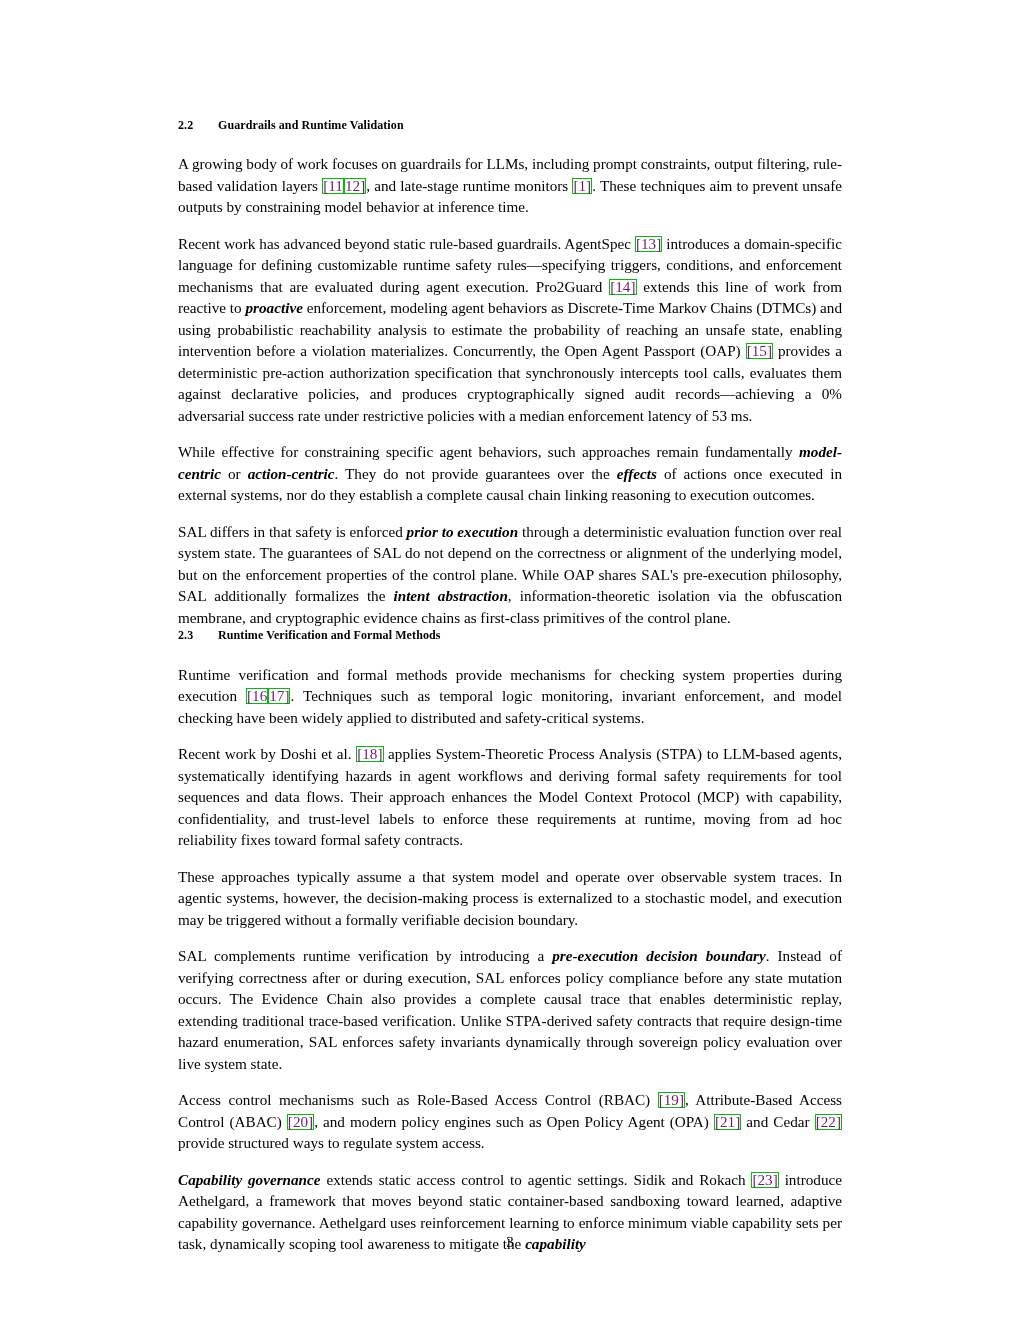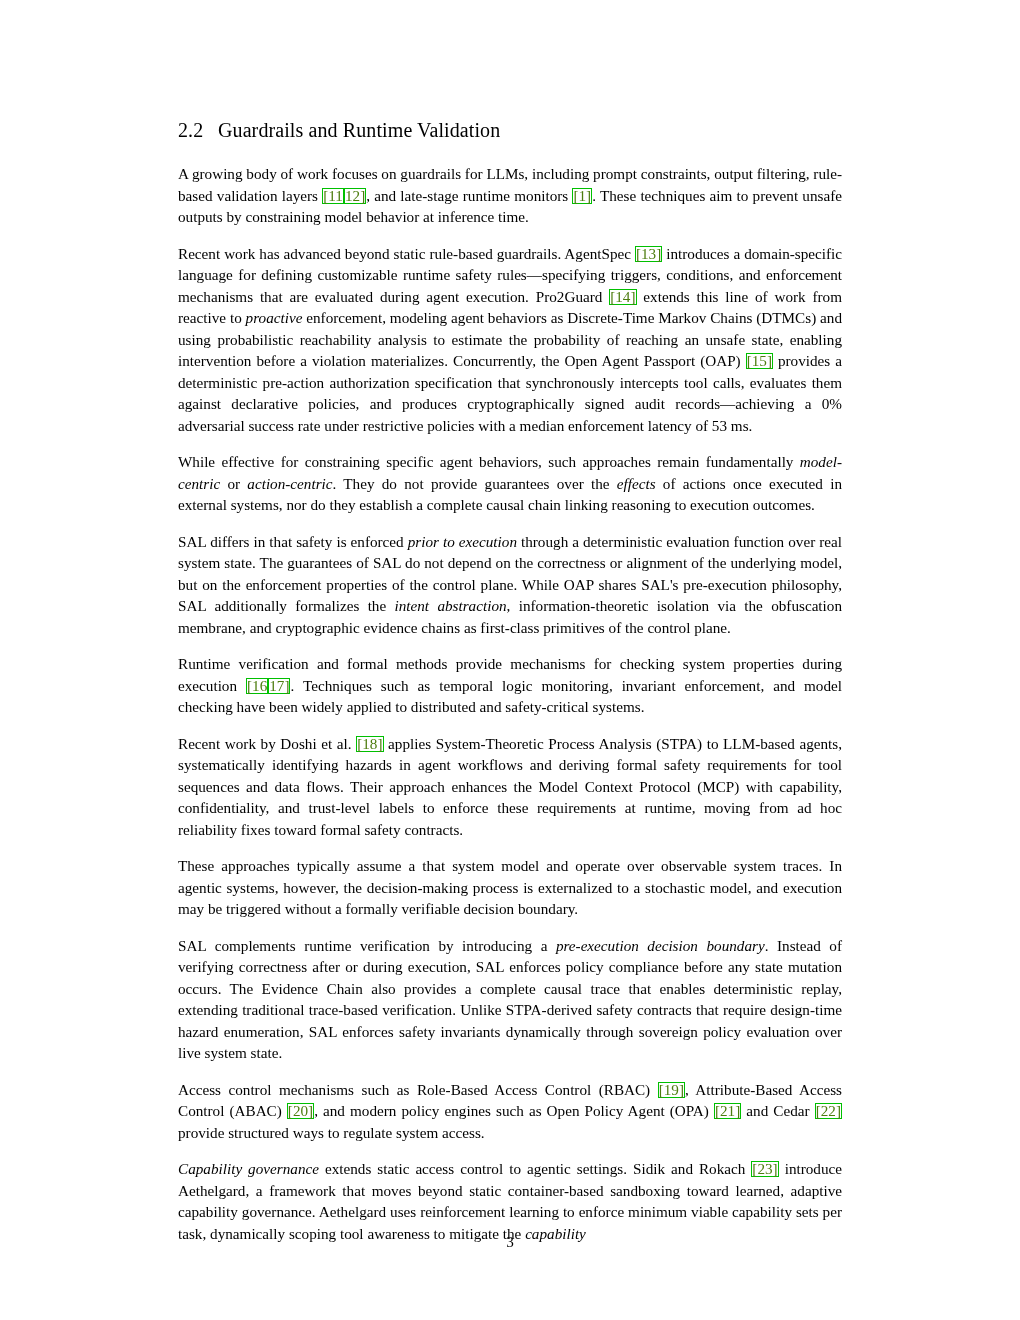--- a/index.html
+++ b/index.html
@@ -15,22 +15,22 @@
     color: #000000;
     -webkit-font-smoothing: antialiased;
   }
   .page {
     position: absolute;
     left: 178px;
     top: 118px;
     width: 664px;
   }
   h2.section-heading {
-    font-size: 20px;
-    font-weight: normal;
+    font-size: 12px;
+    font-weight: bold;
     margin: 0;
     padding: 0;
     line-height: 1.2;
     letter-spacing: 0.1px;
   }
   h2.section-heading .sec-num {
     display: inline-block;
     width: 40px;
   }
   .sec-2-2 { margin-top: 0; }
@@ -42,30 +42,30 @@
     line-height: 21.5px;
     text-align: justify;
     text-justify: inter-word;
     margin: 0;
     padding: 0;
     hyphens: none;
   }
   p.after-heading { margin-top: 21px; }
   p.para + p.para { margin-top: 15px; }
 
-  i, .ital { font-style: italic; }
+  i, .ital { font-style: italic; font-weight: bold; }
 
   
   .cite {
     display: inline-block;
     border: 1px solid #00c000;
     line-height: 13px;
     padding: 0 0 1px 0;
     margin: 0 0 -2px 0;
-    color: #4d7c0f;
+    color: #701a75;
     text-decoration: none;
     font-size: 15.2px;
     vertical-align: baseline;
   }
   .page-number {
     position: absolute;
     left: 0;
     top: 1232px;
     width: 1020px;
     text-align: center;
@@ -82,20 +82,21 @@
   <h2 class="section-heading sec-2-2"><span class="sec-num">2.2</span><span>Guardrails and Runtime Validation</span></h2>
 
   <p class="para after-heading"><span>A growing body of work focuses on guardrails for LLMs, including prompt constraints, output filtering, rule-based validation layers </span><span class="nb"><a class="cite" href="#">[11</a><a class="cite" href="#">12]</a></span><span>, and late-stage runtime monitors </span><a class="cite" href="#">[1]</a><span>. These techniques aim to prevent unsafe outputs by constraining model behavior at inference time.</span></p>
 
   <p class="para"><span>Recent work has advanced beyond static rule-based guardrails. AgentSpec </span><a class="cite" href="#">[13]</a><span> introduces a domain-specific language for defining customizable runtime safety rules—specifying triggers, conditions, and enforcement mechanisms that are evaluated during agent execution. Pro2Guard </span><a class="cite" href="#">[14]</a><span> extends this line of work from reactive to </span><i>proactive</i><span> enforcement, modeling agent behaviors as Discrete-Time Markov Chains (DTMCs) and using probabilistic reachability analysis to estimate the probability of reaching an unsafe state, enabling intervention before a violation materializes. Concurrently, the Open Agent Passport (OAP) </span><a class="cite" href="#">[15]</a><span> provides a deterministic pre-action authorization specification that synchronously intercepts tool calls, evaluates them against declarative policies, and produces cryptographically signed audit records—achieving a 0% adversarial success rate under restrictive policies with a median enforcement latency of 53 ms.</span></p>
 
   <p class="para"><span>While effective for constraining specific agent behaviors, such approaches remain fundamentally </span><i>model-centric</i><span> or </span><i>action-centric</i><span>. They do not provide guarantees over the </span><i>effects</i><span> of actions once executed in external systems, nor do they establish a complete causal chain linking reasoning to execution outcomes.</span></p>
 
   <p class="para"><span>SAL differs in that safety is enforced </span><i>prior to execution</i><span> through a deterministic evaluation function over real system state. The guarantees of SAL do not depend on the correctness or alignment of the underlying model, but on the enforcement properties of the control plane. While OAP shares SAL's pre-execution philosophy, SAL additionally formalizes the </span><i>intent abstraction</i><span>, information-theoretic isolation via the obfuscation membrane, and cryptographic evidence chains as first-class primitives of the control plane.</span></p>
 
+  <h2 class="section-heading sec-2-3"><span class="sec-num">2.3</span><span>Runtime Verification and Formal Methods</span></h2>
 
   <p class="para after-heading"><span>Runtime verification and formal methods provide mechanisms for checking system properties during execution </span><span class="nb"><a class="cite" href="#">[16</a><a class="cite" href="#">17]</a></span><span>. Techniques such as temporal logic monitoring, invariant enforcement, and model checking have been widely applied to distributed and safety-critical systems.</span></p>
 
   <p class="para"><span>Recent work by Doshi et al. </span><a class="cite" href="#">[18]</a><span> applies System-Theoretic Process Analysis (STPA) to LLM-based agents, systematically identifying hazards in agent workflows and deriving formal safety requirements for tool sequences and data flows. Their approach enhances the Model Context Protocol (MCP) with capability, confidentiality, and trust-level labels to enforce these requirements at runtime, moving from ad hoc reliability fixes toward formal safety contracts.</span></p>
 
   <p class="para">These approaches typically assume a that system model and operate over observable system traces. In agentic systems, however, the decision-making process is externalized to a stochastic model, and execution may be triggered without a formally verifiable decision boundary.</p>
 
   <p class="para"><span>SAL complements runtime verification by introducing a </span><i>pre-execution decision boundary</i><span>. Instead of verifying correctness after or during execution, SAL enforces policy compliance before any state mutation occurs. The Evidence Chain also provides a complete causal trace that enables deterministic replay, extending traditional trace-based verification. Unlike STPA-derived safety contracts that require design-time hazard enumeration, SAL enforces safety invariants dynamically through sovereign policy evaluation over live system state.</span></p>
 
 

